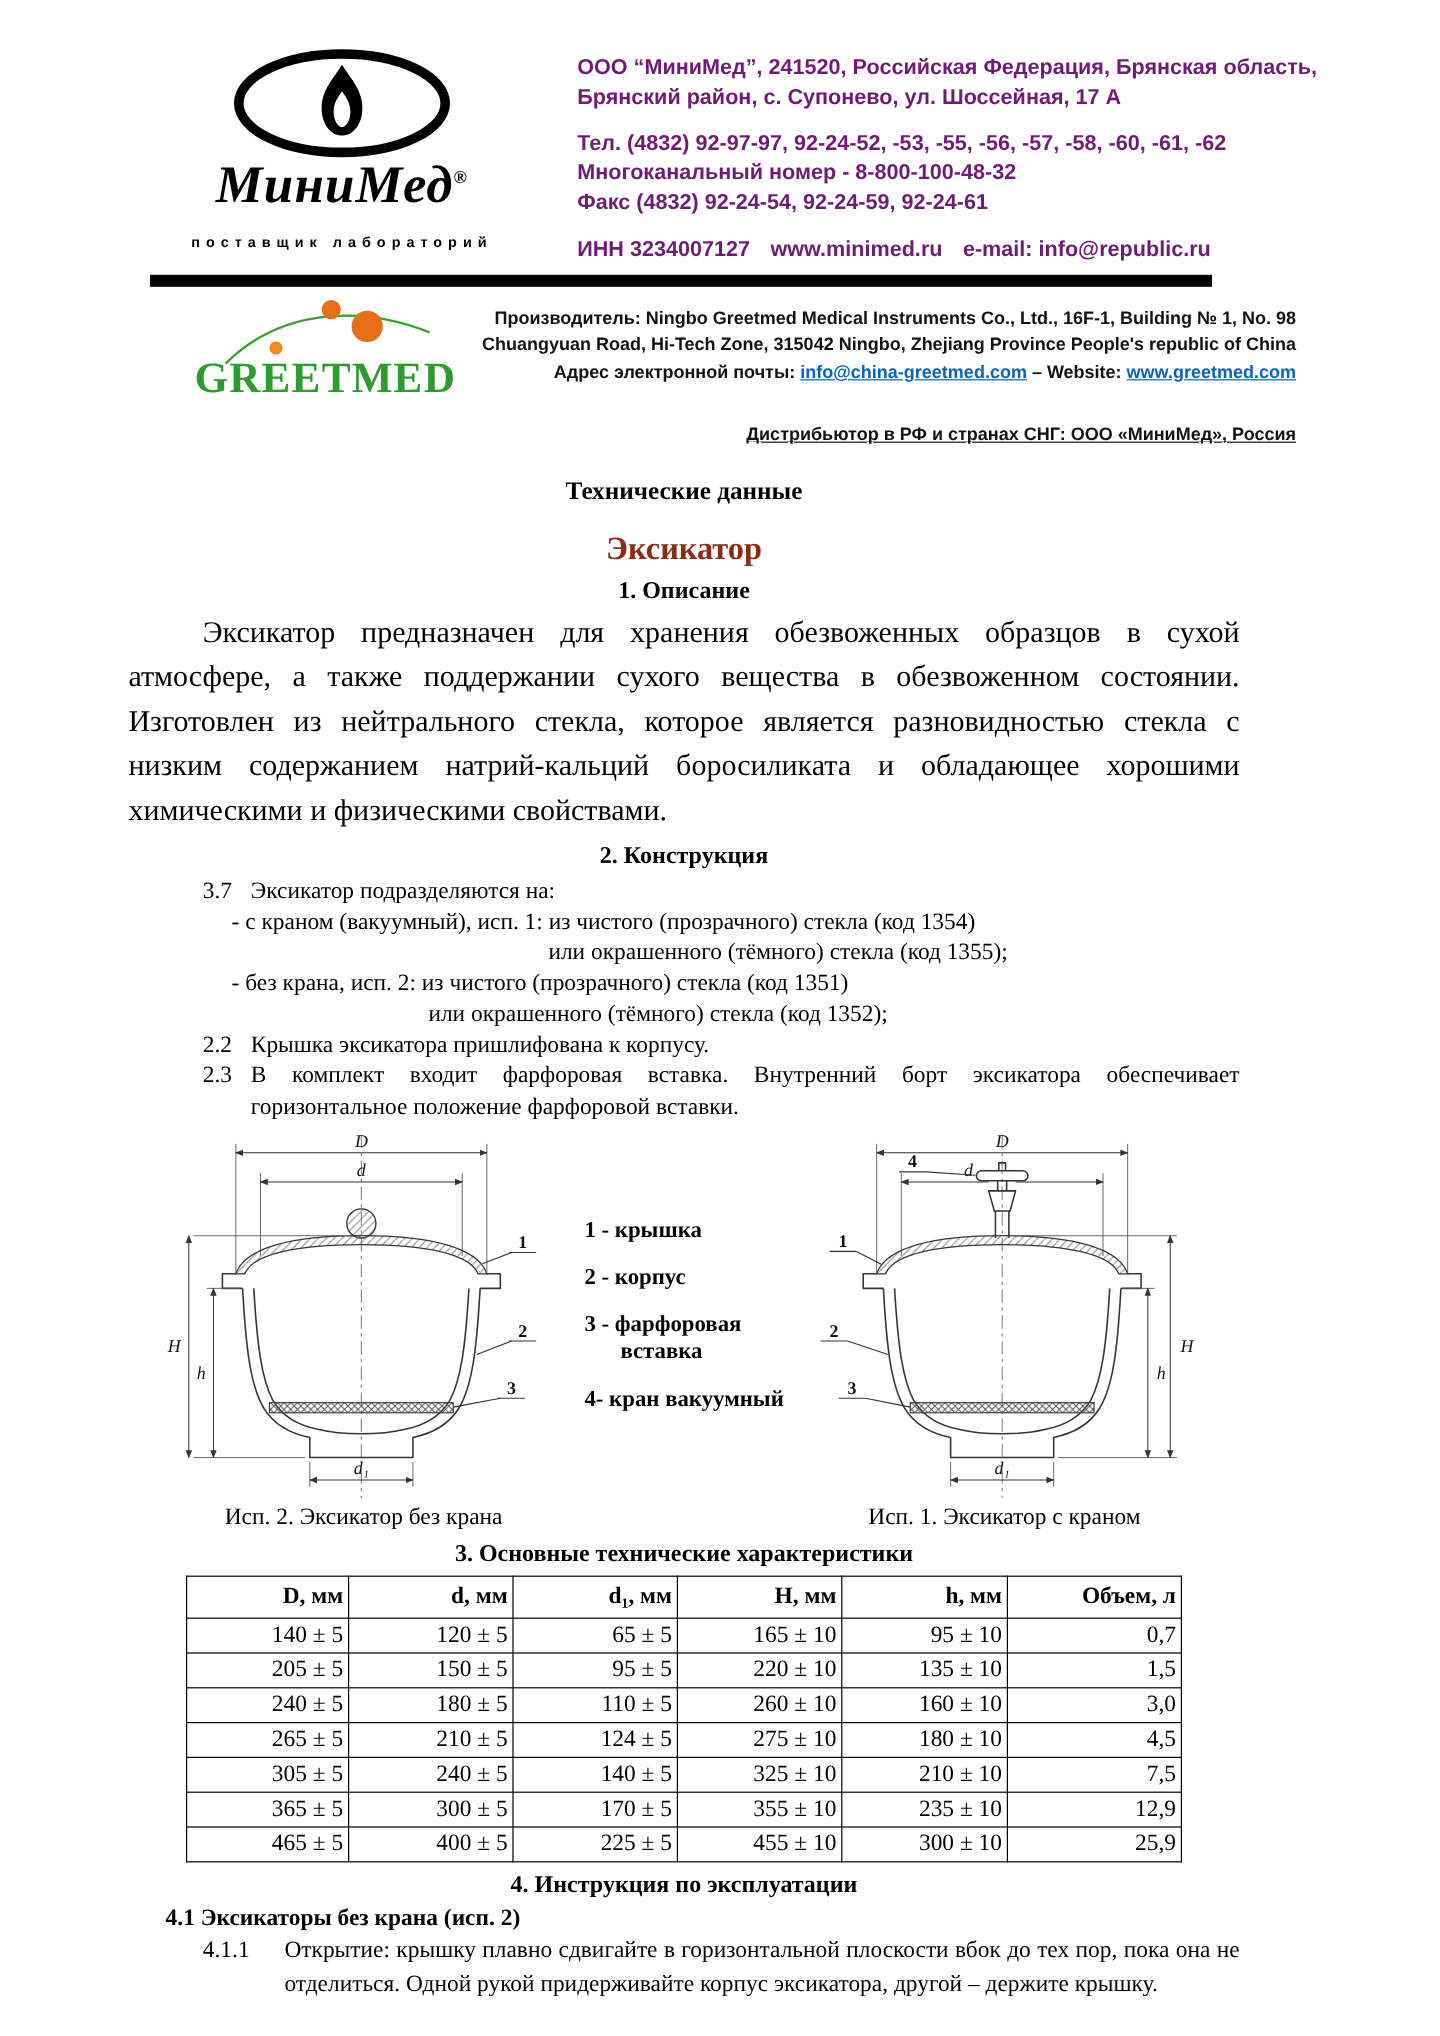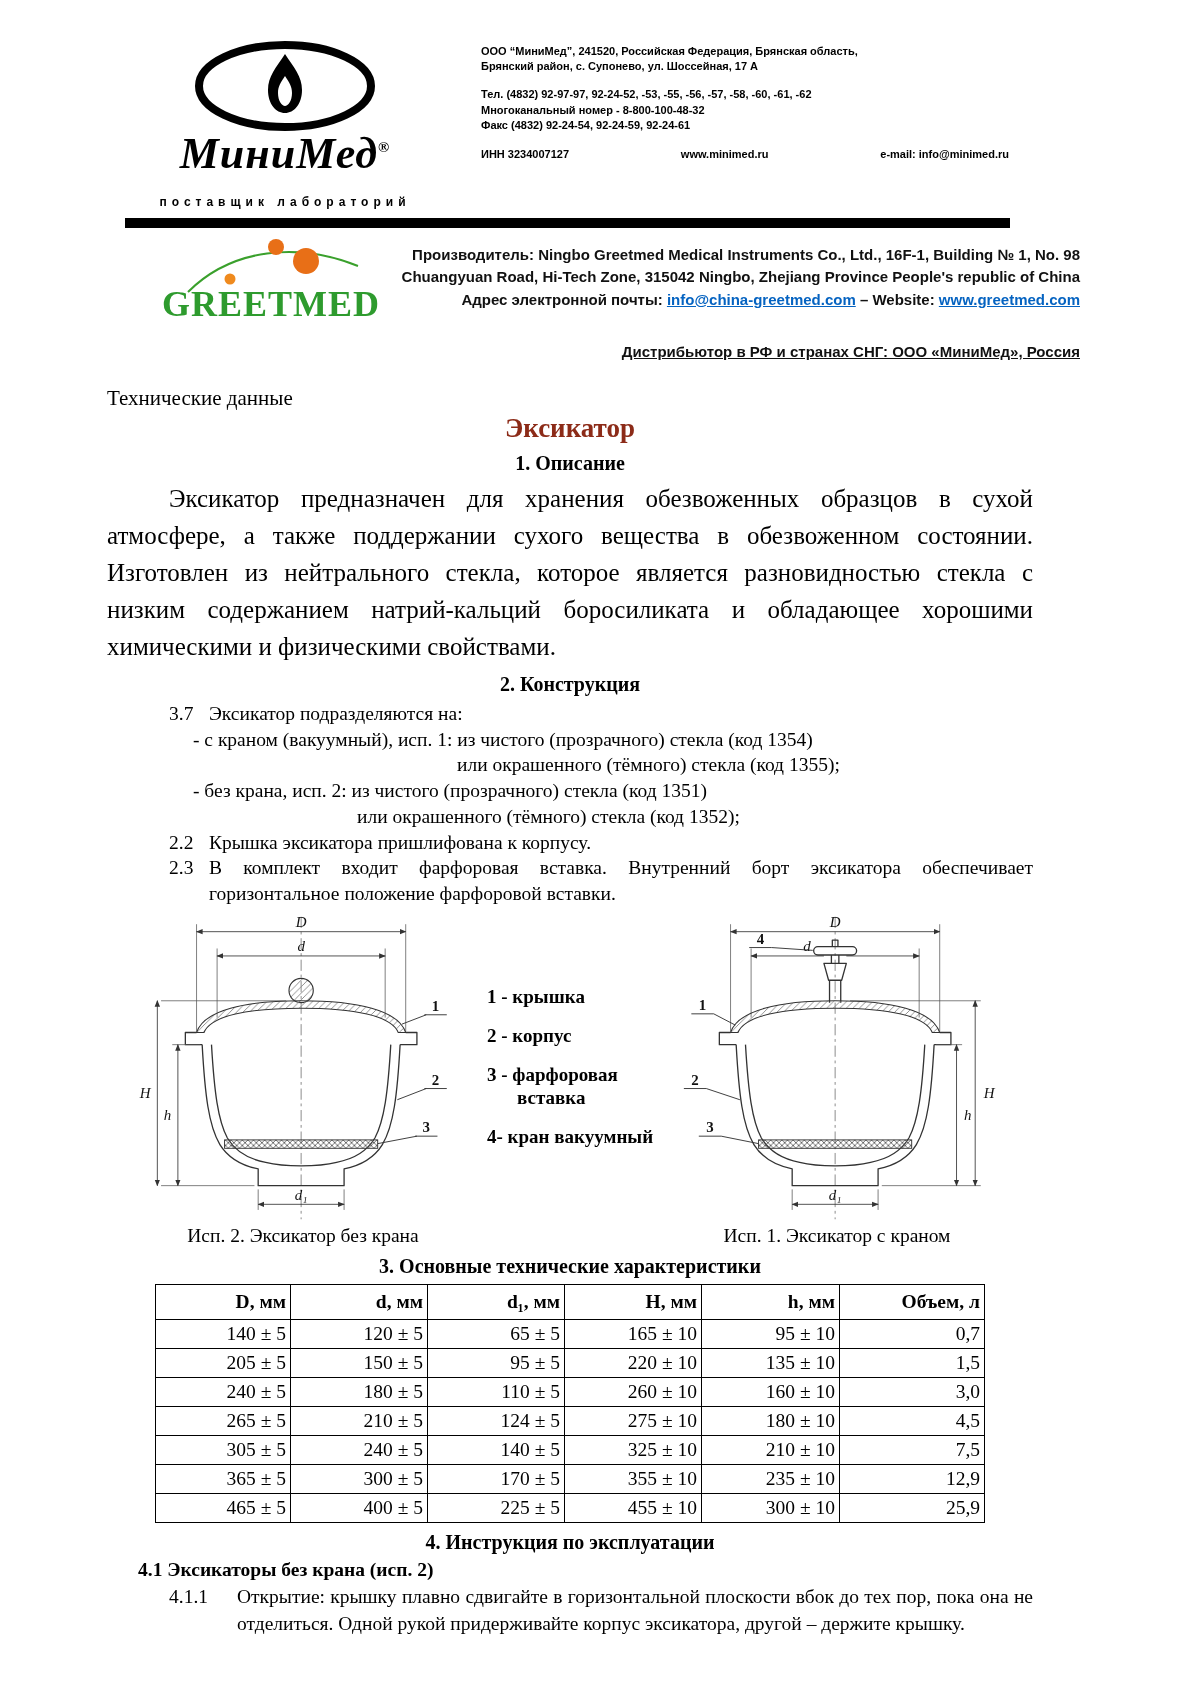--- a/index.html
+++ b/index.html
@@ -7,40 +7,40 @@
   body { font-family:"Liberation Serif", serif; color:#000; }
   .page { width:1200px; height:1697px; margin:0 auto; background:#fff; position:relative; overflow:hidden; }
 
   
   .letterhead { display:flex; padding:40px 70px 0 135px; }
   .brand { width:300px; flex-shrink:0; text-align:center; }
   .brand svg { display:block; margin:0 auto; }
   .brand-name { font-weight:bold; font-style:italic; font-size:44px; line-height:1.02; letter-spacing:1px; }
   .reg { font-size:15px; vertical-align:super; font-style:normal; }
   .brand-tagline { font-family:"Liberation Sans", sans-serif; font-weight:bold; font-size:12px; letter-spacing:5px; margin-top:18px; white-space:nowrap; }
-  .head-info { flex:1; padding-left:46px; font-family:"Liberation Sans", sans-serif; font-weight:bold; font-size:11px; color:#000000; line-height:1.38; padding-top:4px; }
+  .head-info { flex:1; padding-left:46px; font-family:"Liberation Sans", sans-serif; font-weight:bold; font-size:18px; color:#701a75; line-height:1.38; padding-top:4px; }
   .head-info p { margin:0; }
   .head-info .gap { margin-top:13px; }
   .inn-row { display:flex; justify-content:space-between; margin-top:14px; max-width:528px; }
 
   .black-bar { height:10px; background:#000; margin:9px 0 0 125px; width:885px; }
 
   
   .greetmed-row { display:flex; padding:8px 120px 0 162px; }
   .greetmed { width:218px; flex-shrink:0; }
   .greetmed svg { display:block; margin:0 0 -12px 18px; }
   .greetmed-text { font-weight:bold; font-size:36px; color:#2e9b2e; letter-spacing:1px; line-height:1; }
   .manu-info { flex:1; text-align:right; font-family:"Liberation Sans", sans-serif; font-weight:bold; font-size:15px; line-height:1.5; color:#111; padding-top:8px; }
   .manu-info p { margin:0; }
   .manu-info .distrib { margin-top:30px;text-decoration:underline; }
   a.link { color:#0563c1; text-decoration:underline; cursor:pointer; }
 
   
   main { padding:0 167px 0 107px; }
-  .doc-title { font-size:21px; font-weight:normal; margin:22px 0 2px; }
+  .doc-title { text-align:center; font-size:21px; font-weight:bold; margin:22px 0 20px; }
   .product-title { text-align:center; font-size:27px; font-weight:bold; color:#8c2b18; margin:2px 0 6px; }
   h3.sec { text-align:center; font-size:20px; font-weight:bold; margin:8px 0 5px; }
   .para { font-size:25px; line-height:1.48; text-align:justify; margin:0; }
   .indent { text-indent:62px; }
 
   .bodyfs { font-size:19.5px; line-height:1.32; }
   .cline { display:flex; font-size:19.5px; line-height:1.32; }
   .cline .n { flex:0 0 40px; }
   .cline .t { flex:1; }
   .cline .t.just { text-align:justify; }
@@ -94,21 +94,21 @@
     </div>
     <div class="head-info">
       <p>ООО “МиниМед”, 241520, Российская Федерация, Брянская область,</p>
       <p>Брянский район, с. Супонево, ул. Шоссейная, 17 А</p>
       <p class="gap">Тел. (4832) 92-97-97, 92-24-52, -53, -55, -56, -57, -58, -60, -61, -62</p>
       <p>Многоканальный номер - 8-800-100-48-32</p>
       <p>Факс (4832) 92-24-54, 92-24-59, 92-24-61</p>
       <div class="inn-row">
         <span>ИНН 3234007127</span>
         <span>www.minimed.ru</span>
-        <span>e-mail: info@minimed.ru</span>
+        <span>e-mail: info@republic.ru</span>
       </div>
     </div>
   </header>
 
   <div class="black-bar"></div>
 
   <div class="greetmed-row">
     <div class="greetmed">
       <svg width="186" height="62" viewBox="0 0 186 62">
         <path d="M8,56 C52,12 118,6 178,30" fill="none" stroke="#3aa02c" stroke-width="2"></path>

